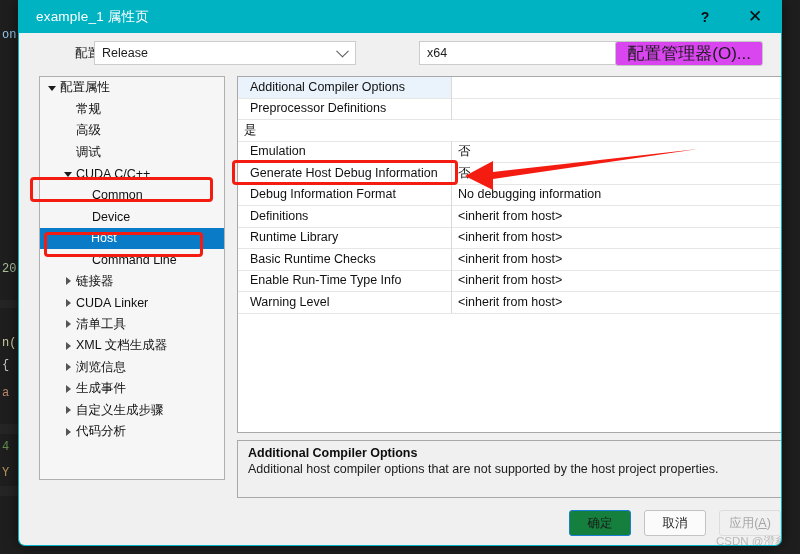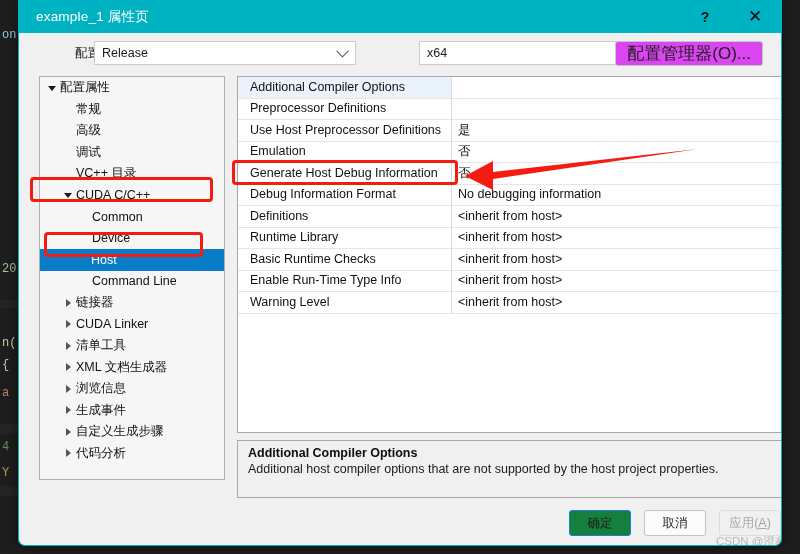--- a/index.html
+++ b/index.html
@@ -200,24 +200,20 @@
       </div>
       <div class="tnode" style="padding-left: 20px;">
         <span class="tw"></span>
         <span>高级</span>
       </div>
       <div class="tnode" style="padding-left: 20px;">
         <span class="tw"></span>
         <span>调试</span>
       </div>
       <div class="tnode" style="padding-left: 20px;">
-        <span class="tw"></span>
-        <span>VC++ 目录</span>
-      </div>
-      <div class="tnode" style="padding-left: 20px;">
         <span class="tw">
           <span class="caret-open"></span>
         </span>
         <span>CUDA C/C++</span>
       </div>
       <div class="tnode" style="padding-left: 36px;">
         <span class="tw"></span>
         <span>Common</span>
       </div>
       <div class="tnode" style="padding-left: 36px;">
@@ -285,21 +281,20 @@
   <div id="grid">
       <div class="prow sel">
         <div class="pname">Additional Compiler Options</div>
         <div class="pval"></div>
       </div>
       <div class="prow">
         <div class="pname">Preprocessor Definitions</div>
         <div class="pval"></div>
       </div>
       <div class="prow">
-        <div class="pname">Use Host Preprocessor Definitions</div>
         <div class="pval">是</div>
       </div>
       <div class="prow">
         <div class="pname">Emulation</div>
         <div class="pval">否</div>
       </div>
       <div class="prow">
         <div class="pname">Generate Host Debug Information</div>
         <div class="pval">否</div>
       </div>

